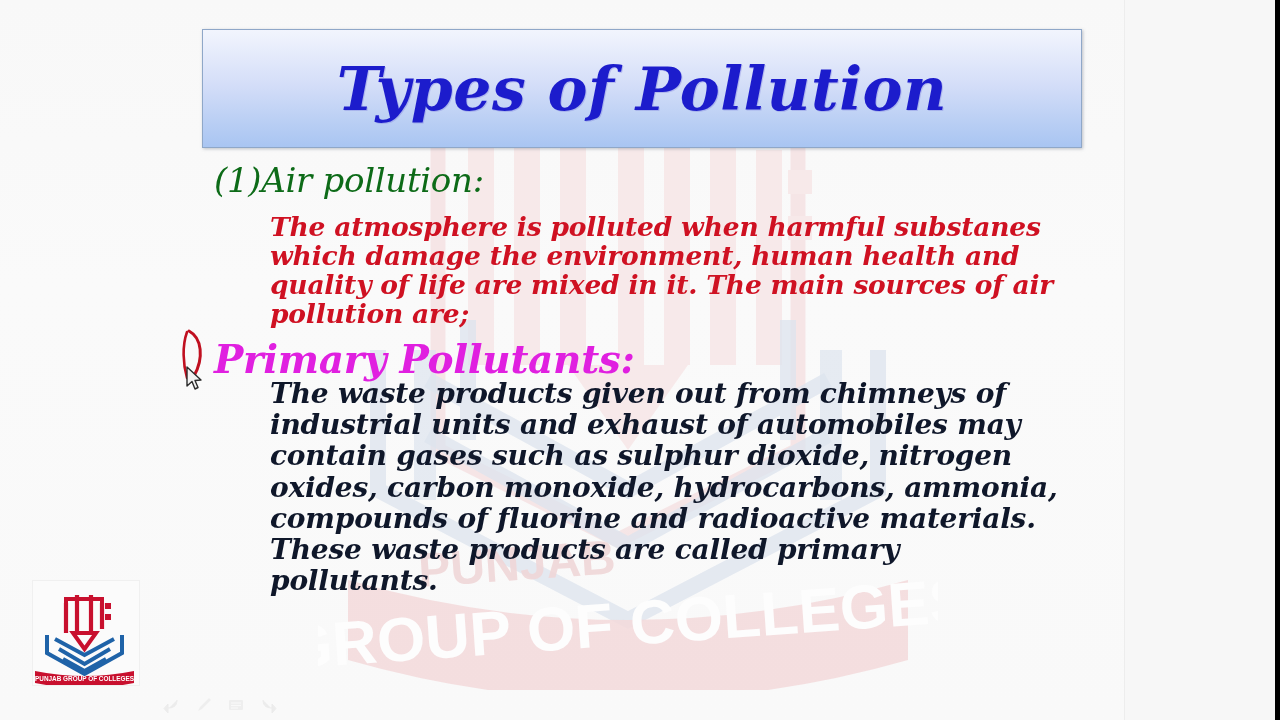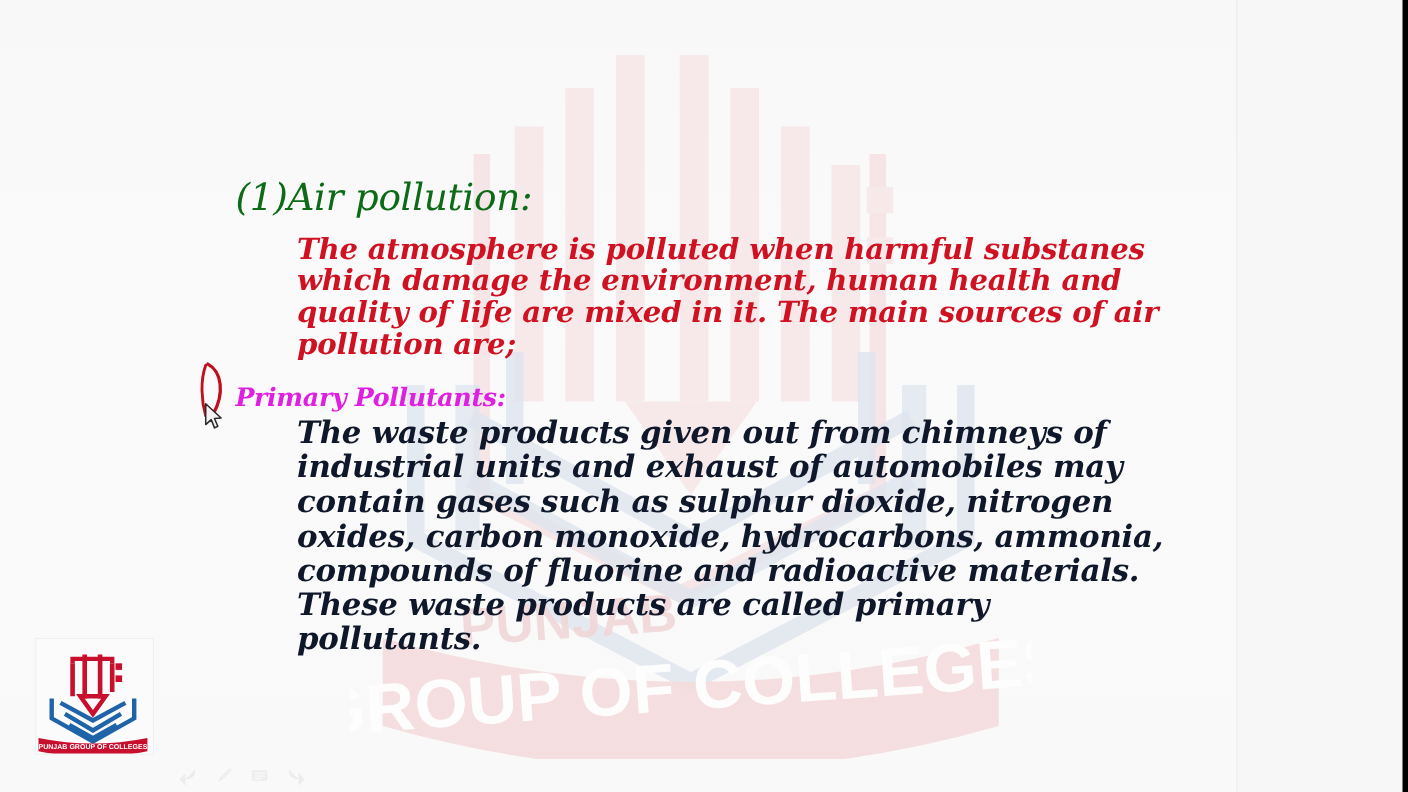--- a/index.html
+++ b/index.html
@@ -135,25 +135,24 @@
     color: #cf1122;
   }
 
   .heading-magenta {
     position: absolute;
     left: 214px;
     top: 184px;
     font-family: "DejaVu Serif", "Liberation Serif", serif;
     font-weight: bold;
     font-style: italic;
-    font-size: 23px;
+    font-size: 39px;
     color: #e020e0;
     white-space: nowrap;
     letter-spacing: -0.3px;
-    margin-top: 12px;
   }
 
   .para-brown {
     left: 270px;
     top: 226px;
     width: 790px;
     font-size: 28px;
     line-height: 31.2px;
     color: #0f172a;
   }
@@ -247,20 +246,23 @@
         <rect x="96" y="330" width="22" height="150"></rect>
         <rect x="502" y="330" width="22" height="150"></rect>
       </g>
 
       <path d="M30 560 Q310 640 590 560 L590 640 Q310 720 30 640 Z" fill="#f3d9da" opacity="0.85"></path>
       <text x="310" y="625" text-anchor="middle" font-family="Liberation Sans, sans-serif" font-size="62" font-weight="bold" fill="#fdfdfd" transform="rotate(-4 310 615)">GROUP OF COLLEGES</text>
       <text x="200" y="560" text-anchor="middle" font-family="Liberation Sans, sans-serif" font-size="48" font-weight="bold" fill="#f0d7d8" opacity="0.9" transform="rotate(-4 200 560)">PUNJAB</text>
     </svg>
   </div>
 
+  <div class="title-box">
+    <div class="title-text">Types of Pollution</div>
+  </div>
 
   <div class="content">
 
     <div class="heading-green">(1)Air pollution:</div>
 
     <div class="para para-red">The atmosphere is polluted when harmful substanes which damage the environment, human health and quality of life are mixed in it. The main sources of air pollution are;</div>
 
     <div class="heading-magenta">Primary Pollutants:</div>
 
     <div class="para para-brown">The waste products given out from chimneys of industrial units and exhaust of automobiles may contain gases such as sulphur dioxide, nitrogen oxides, carbon monoxide, hydrocarbons, ammonia, compounds of fluorine and radioactive materials. These waste products are called primary pollutants.</div>

